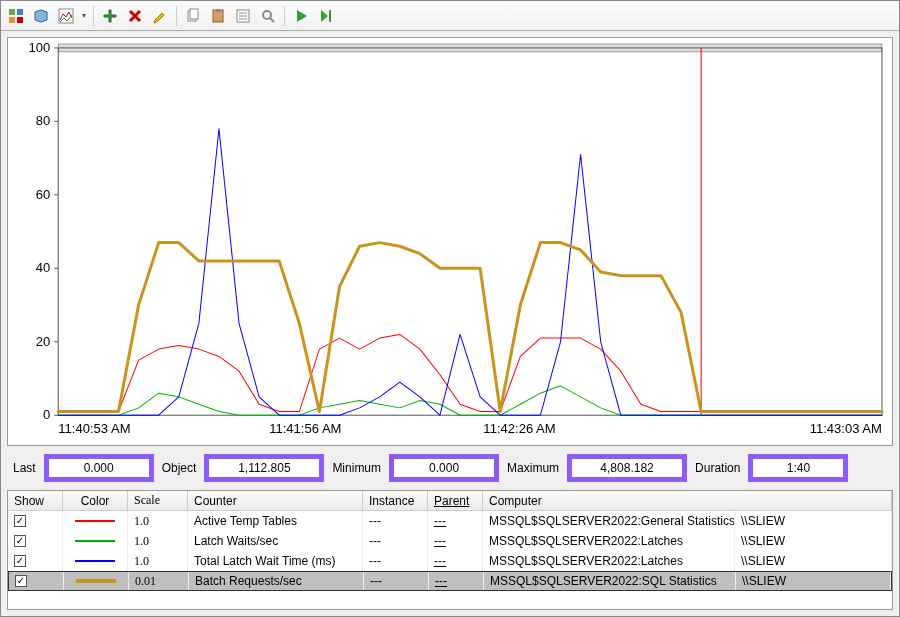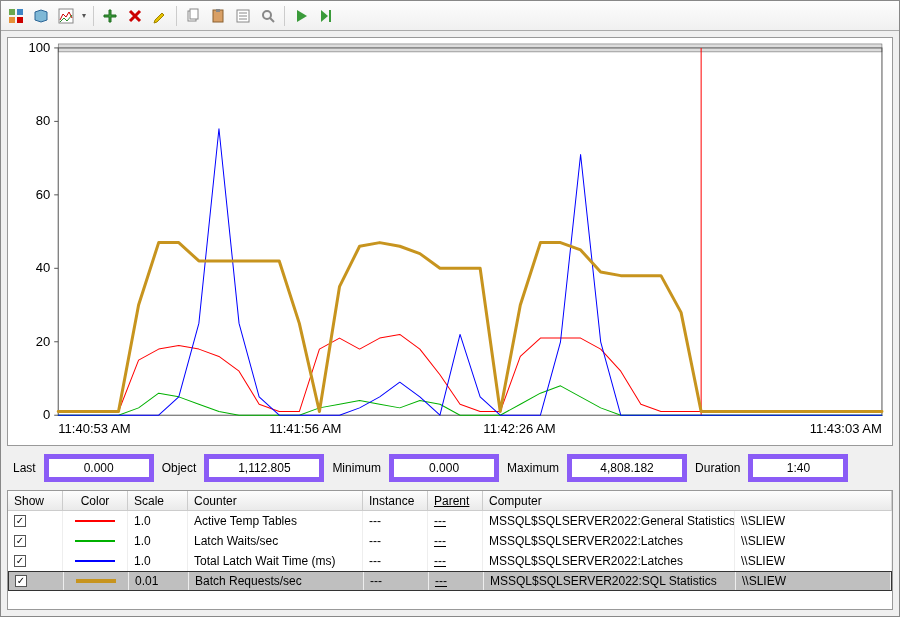--- a/index.html
+++ b/index.html
@@ -120,21 +120,21 @@
     border-right: 1px solid #eee;
     height: 100%;
     display: flex;
     align-items: center;
   }
   .grid-header .col {
     border-right: 1px solid #ccc;
   }
   .c-show { width: 55px; }
   .c-color { width: 65px; justify-content:center; }
-  .c-scale { width: 60px; }
+  .c-scale { width: 60px; font-family: Liberation Serif, serif; }
   .c-counter { width: 175px; }
   .c-instance { width: 65px; }
   .c-parent { width: 55px; text-decoration: underline; }
   .c-object { width: 252px; }
   .c-computer { flex: 1; }
   .swatch-line {
     width: 40px; height: 2px;
   }
   .chk {
     width: 12px; height: 12px;

